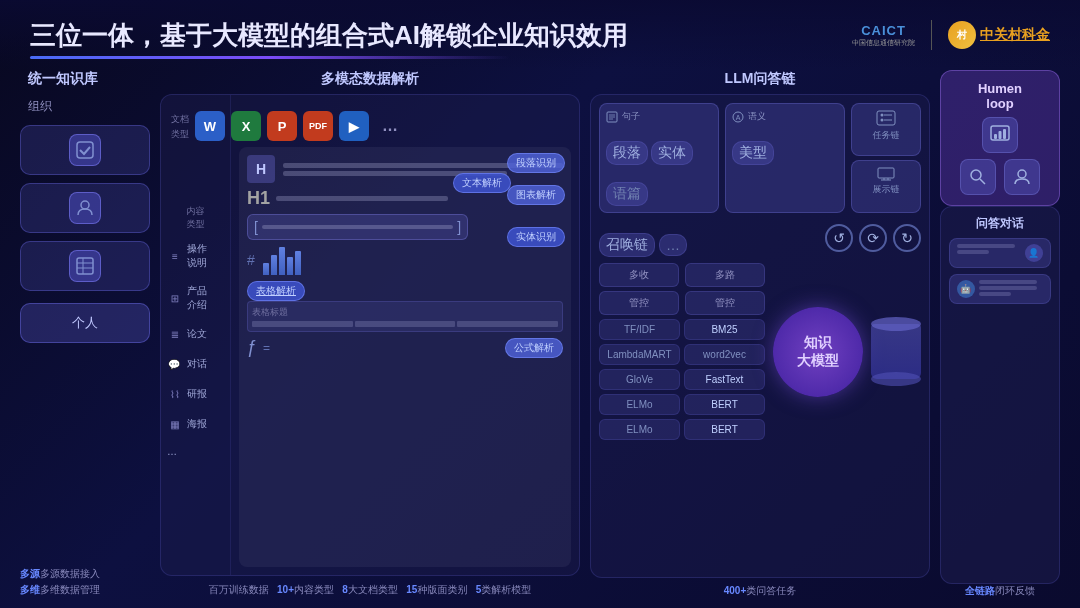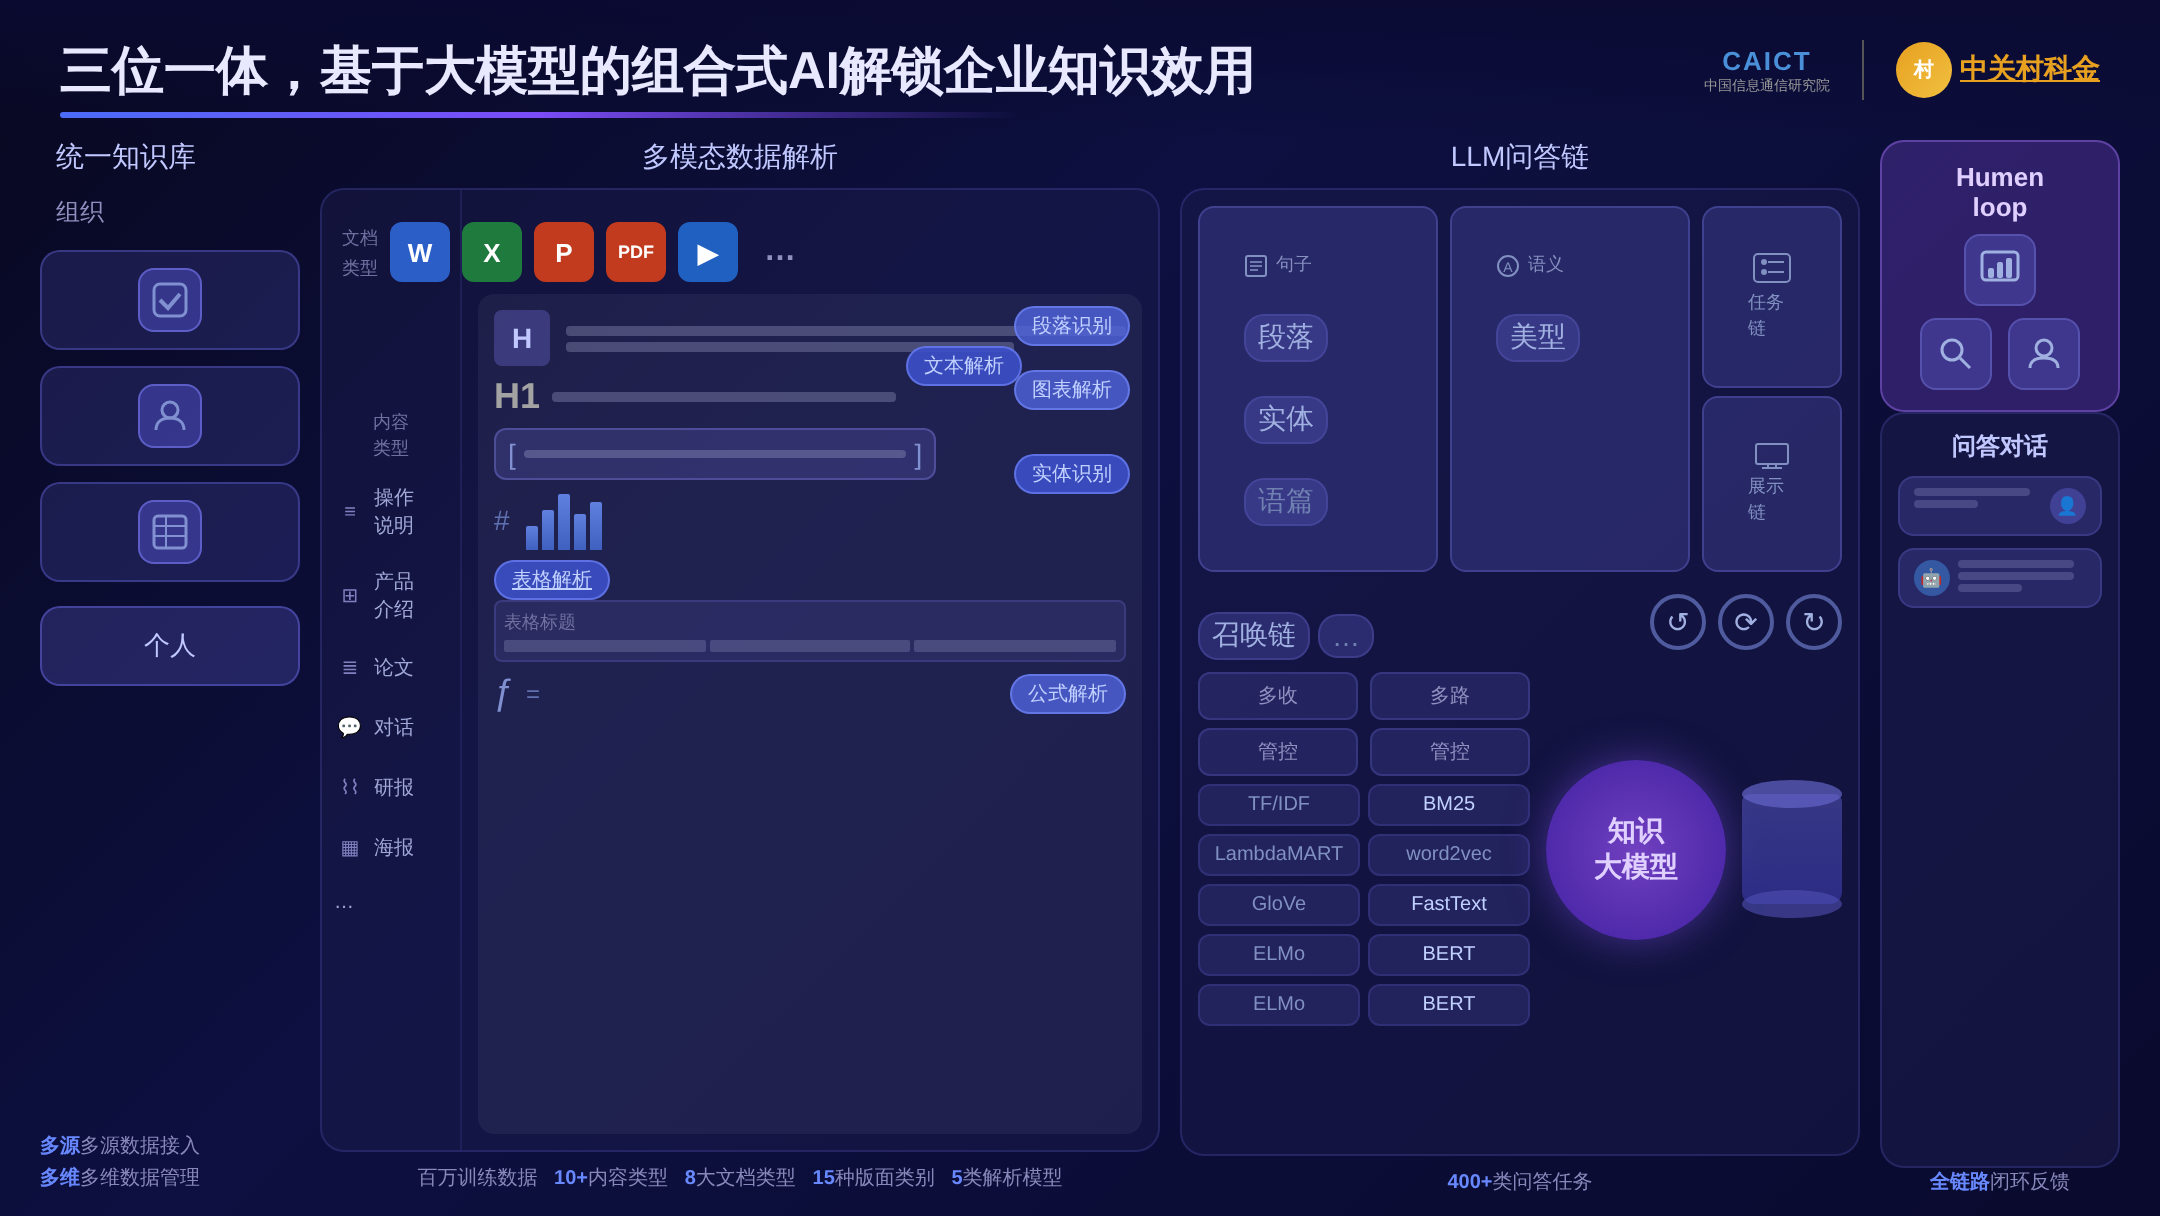--- a/index.html
+++ b/index.html
@@ -108,21 +108,21 @@
       padding: 0 20px 10px;
       gap: 10px;
     }
 
     
     .section-label {
       font-size: 13px;
       color: #c0c8ff;
       text-align: center;
       margin-bottom: 6px;
-      font-weight: 400;
+      font-weight: 700;
     }
 
     
     .panel-left {
       width: 130px;
       flex-shrink: 0;
       display: flex;
       flex-direction: column;
     }
     .panel-left .section-label {
@@ -429,21 +429,21 @@
     
     .nlu-row {
       display: flex;
       gap: 6px;
     }
     .nlu-box {
       flex: 1;
       background: rgba(60,60,140,0.5);
       border: 1px solid rgba(100,100,200,0.4);
       border-radius: 8px;
-      padding: 22px;
+      padding: 6px;
     }
     .nlu-box-title {
       font-size: 9px;
       color: #8890c0;
       margin-bottom: 4px;
       display: flex;
       align-items: center;
       gap: 4px;
     }
     .nlu-chips {

